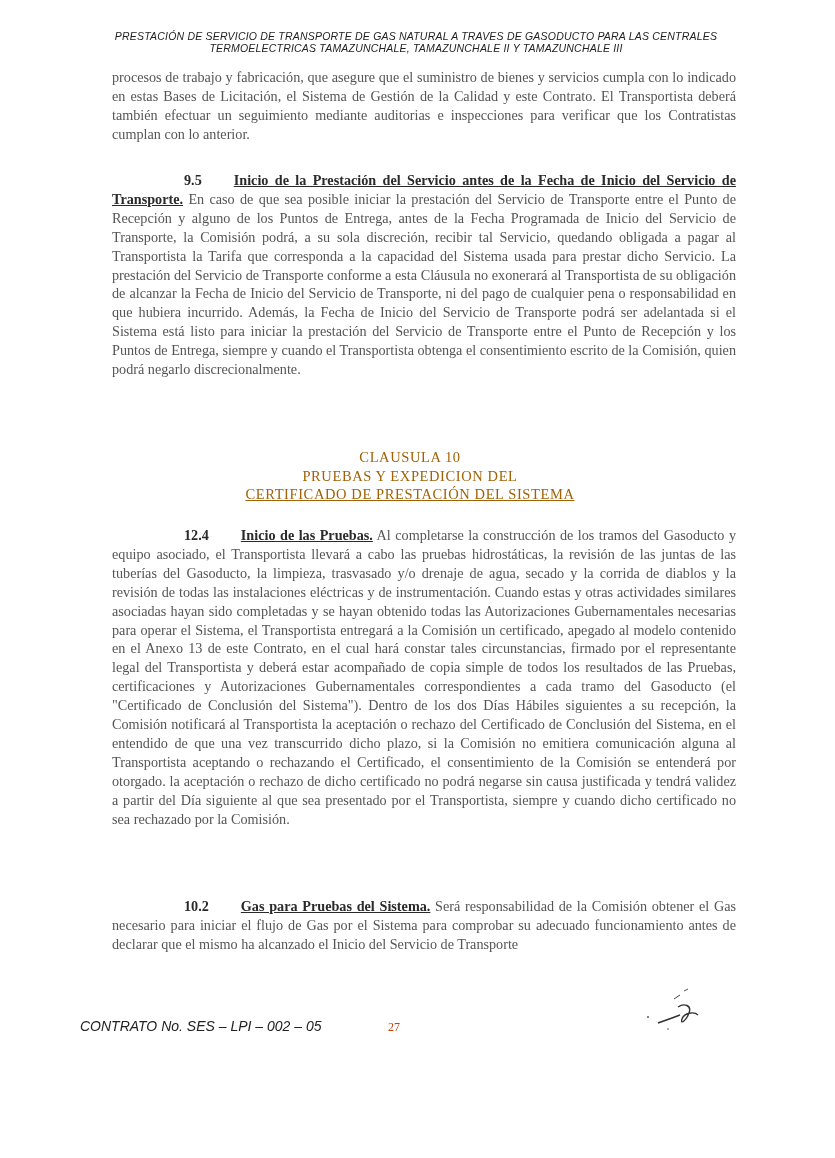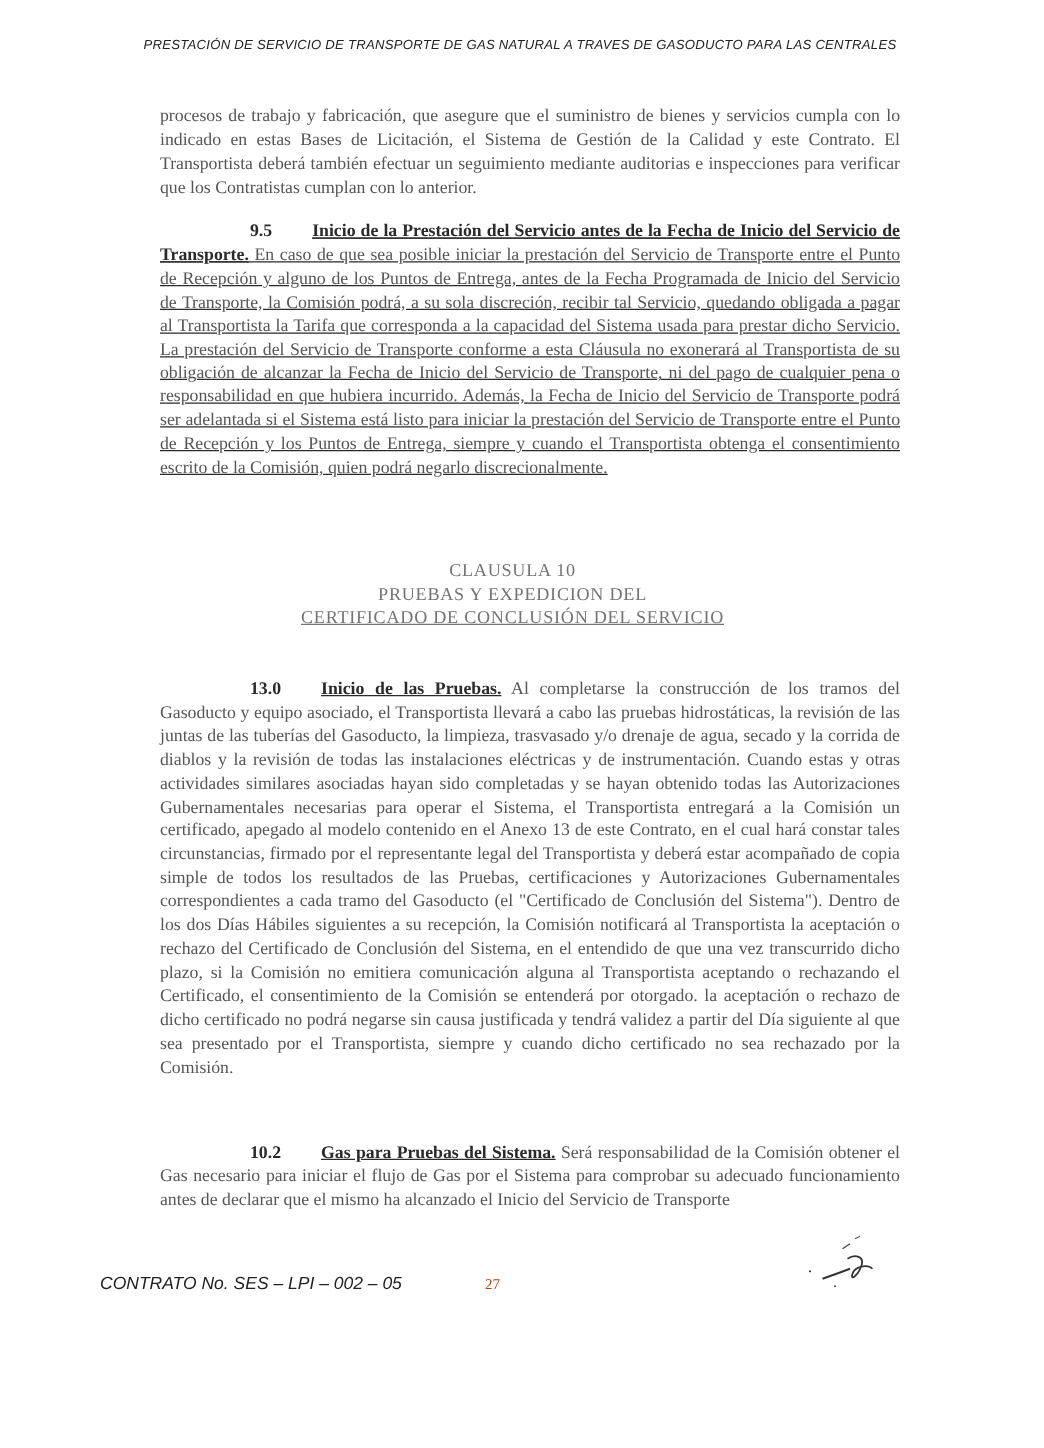--- a/index.html
+++ b/index.html
@@ -7,67 +7,68 @@
     .header {
       position: absolute; left: 76px; top: 30px; width: 680px;
       text-align: center; font-family: "Liberation Sans", sans-serif;
       font-style: italic; font-size: 10.5px; line-height: 12px; letter-spacing: 0.2px; color: #222;
     }
     .body-text {
       position: absolute; left: 112px; width: 624px;
       font-family: "Liberation Serif", serif; font-size: 14.2px; line-height: 18.9px;
       text-align: justify; color: #2a2a2a;
     }
-    .body-text p { margin: 16px; }
+    .body-text p { margin: 0; }
     .faded { color: #555; }
     .sec-num { font-weight: bold; display: inline-block; margin-left: 72px; margin-right: 32px; }
     .sec-title { font-weight: bold; text-decoration: underline; }
     .clause {
       position: absolute; left: 200px; width: 420px; top: 448px;
       text-align: center; font-family: "Liberation Serif", serif; font-size: 14.5px;
-      line-height: 18.5px; letter-spacing: 0.6px; color: #737373;
+      line-height: 18.5px; letter-spacing: 0.6px; color: #a16207;
     }
     .clause .u { text-decoration: underline; }
     .footer-left {
       position: absolute; left: 80px; top: 1018px;
       font-family: "Liberation Sans", sans-serif; font-style: italic; font-size: 14px; color: #222;
     }
     .page-num {
       position: absolute; left: 388px; top: 1020px;
       font-family: "Liberation Serif", serif; font-size: 12px; color: #c2410c;
     }
     .signature { position: absolute; left: 640px; top: 985px; width: 70px; height: 50px; }
   </style>
 </head>
 <body>
 
 <div class="header">
   <div>PRESTACIÓN DE SERVICIO DE TRANSPORTE DE GAS NATURAL A TRAVES DE GASODUCTO PARA LAS CENTRALES</div>
+  <div>TERMOELECTRICAS TAMAZUNCHALE, TAMAZUNCHALE II Y TAMAZUNCHALE III</div>
 </div>
 
 <div class="body-text faded" style="top:68px;">
   <p>procesos de trabajo y fabricación, que asegure que el suministro de bienes y servicios cumpla con lo indicado en estas Bases de Licitación, el Sistema de Gestión de la Calidad y este Contrato. El Transportista deberá también efectuar un seguimiento mediante auditorias e inspecciones para verificar que los Contratistas cumplan con lo anterior.</p>
 </div>
 
-<div class="body-text" style="top:160px;text-decoration:underline;">
+<div class="body-text" style="top:171px;">
   <p>
     <span class="sec-num">9.5</span><span class="sec-title">Inicio de la Prestación del Servicio antes de la Fecha de Inicio del Servicio de Transporte.</span>
     <span class="faded">En caso de que sea posible iniciar la prestación del Servicio de Transporte entre el Punto de Recepción y alguno de los Puntos de Entrega, antes de la Fecha Programada de Inicio del Servicio de Transporte, la Comisión podrá, a su sola discreción, recibir tal Servicio, quedando obligada a pagar al Transportista la Tarifa que corresponda a la capacidad del Sistema usada para prestar dicho Servicio. La prestación del Servicio de Transporte conforme a esta Cláusula no exonerará al Transportista de su obligación de alcanzar la Fecha de Inicio del Servicio de Transporte, ni del pago de cualquier pena o responsabilidad en que hubiera incurrido. Además, la Fecha de Inicio del Servicio de Transporte podrá ser adelantada si el Sistema está listo para iniciar la prestación del Servicio de Transporte entre el Punto de Recepción y los Puntos de Entrega, siempre y cuando el Transportista obtenga el consentimiento escrito de la Comisión, quien podrá negarlo discrecionalmente.</span>
   </p>
 </div>
 
 <div class="clause">
   <div>CLAUSULA 10</div>
   <div>PRUEBAS Y EXPEDICION DEL</div>
-  <div class="u">CERTIFICADO DE CONCLUSIÓN DEL SERVICIO</div>
+  <div class="u">CERTIFICADO DE PRESTACIÓN DEL SISTEMA</div>
 </div>
 
 <div class="body-text" style="top:526px;">
   <p>
-    <span class="sec-num">13.0</span><span class="sec-title">Inicio de las Pruebas.</span>
+    <span class="sec-num">12.4</span><span class="sec-title">Inicio de las Pruebas.</span>
     <span class="faded">Al completarse la construcción de los tramos del Gasoducto y equipo asociado, el Transportista llevará a cabo las pruebas hidrostáticas, la revisión de las juntas de las tuberías del Gasoducto, la limpieza, trasvasado y/o drenaje de agua, secado y la corrida de diablos y la revisión de todas las instalaciones eléctricas y de instrumentación. Cuando estas y otras actividades similares asociadas hayan sido completadas y se hayan obtenido todas las Autorizaciones Gubernamentales necesarias para operar el Sistema, el Transportista entregará a la Comisión un certificado, apegado al modelo contenido en el Anexo 13 de este Contrato, en el cual hará constar tales circunstancias, firmado por el representante legal del Transportista y deberá estar acompañado de copia simple de todos los resultados de las Pruebas, certificaciones y Autorizaciones Gubernamentales correspondientes a cada tramo del Gasoducto (el "Certificado de Conclusión del Sistema"). Dentro de los dos Días Hábiles siguientes a su recepción, la Comisión notificará al Transportista la aceptación o rechazo del Certificado de Conclusión del Sistema, en el entendido de que una vez transcurrido dicho plazo, si la Comisión no emitiera comunicación alguna al Transportista aceptando o rechazando el Certificado, el consentimiento de la Comisión se entenderá por otorgado. la aceptación o rechazo de dicho certificado no podrá negarse sin causa justificada y tendrá validez a partir del Día siguiente al que sea presentado por el Transportista, siempre y cuando dicho certificado no sea rechazado por la Comisión.</span>
   </p>
 </div>
 
 <div class="body-text" style="top:897px;">
   <p>
     <span class="sec-num">10.2</span><span class="sec-title">Gas para Pruebas del Sistema.</span>
     <span class="faded">Será responsabilidad de la Comisión obtener el Gas necesario para iniciar el flujo de Gas por el Sistema para comprobar su adecuado funcionamiento antes de declarar que el mismo ha alcanzado el Inicio del Servicio de Transporte</span>
   </p>
 </div>

